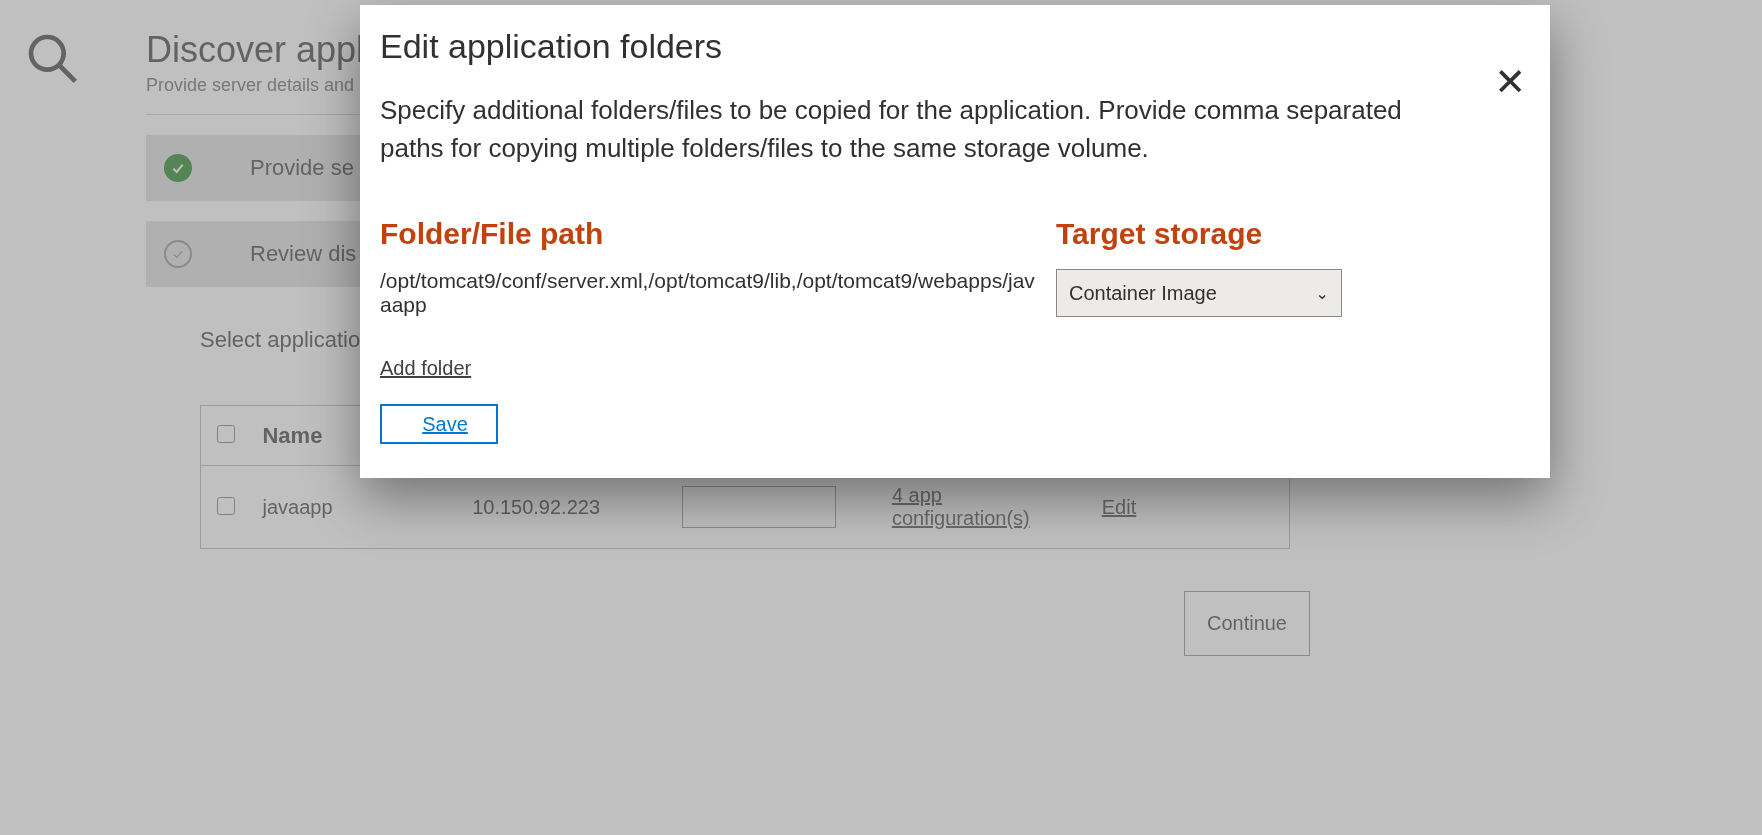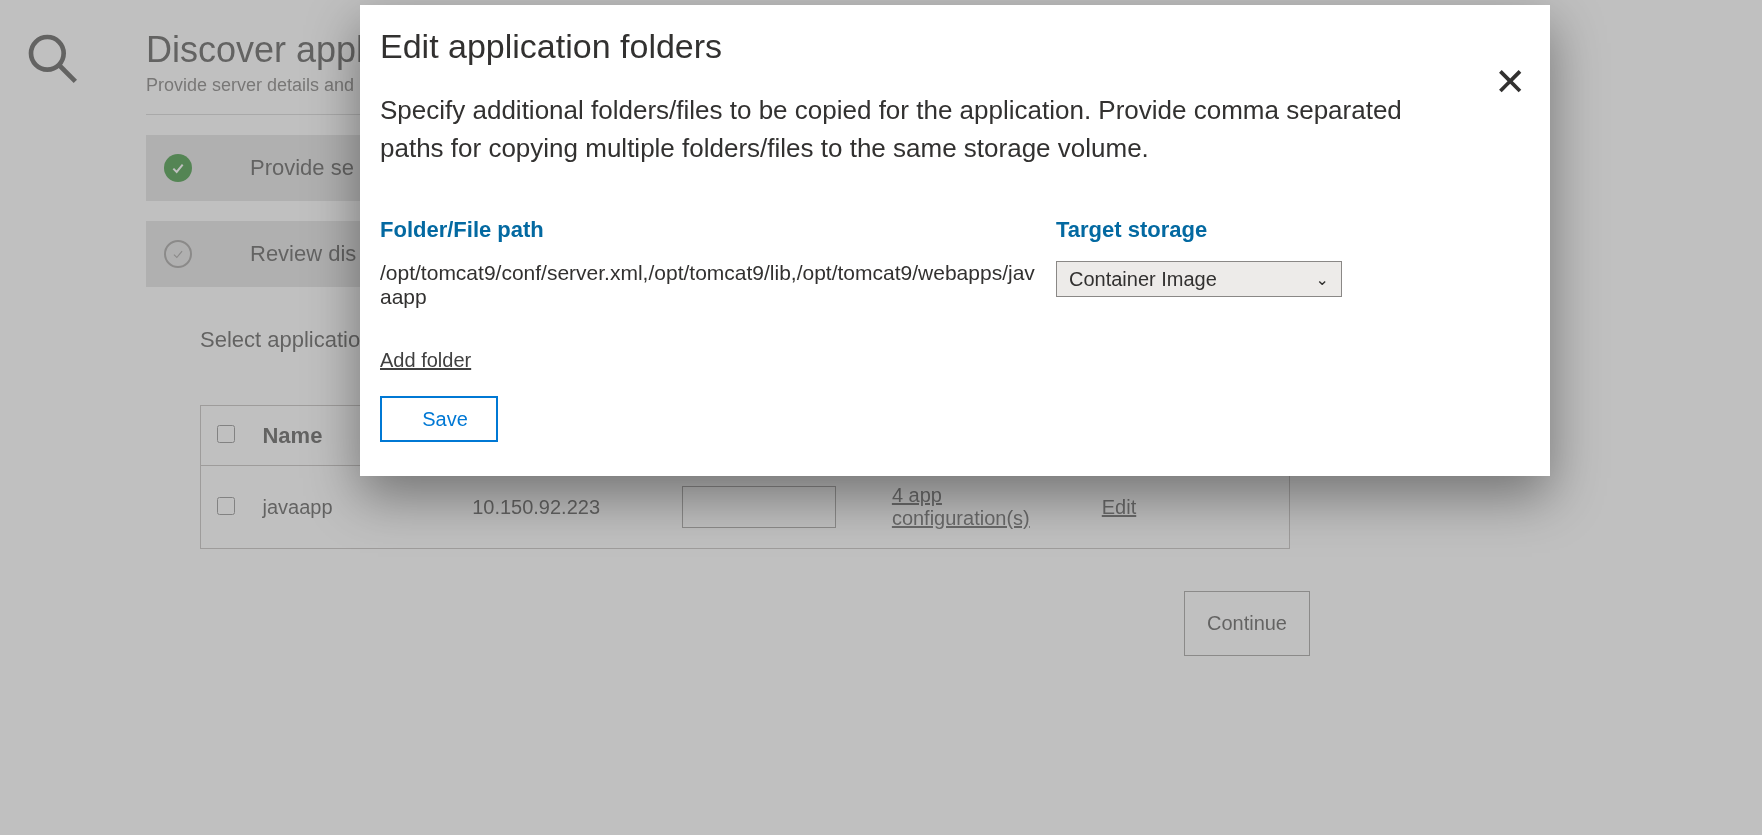--- a/index.html
+++ b/index.html
@@ -162,53 +162,54 @@
   }
   .cols {
     display: flex;
     margin-top: 50px;
     gap: 20px;
     align-items: flex-start;
   }
   .col-path  { flex: 0 0 656px; }
   .col-store { flex: 0 0 288px; }
   .col-label {
-    font-size: 22px;
+    font-size: 30px;
     font-weight: 600;
-    color: #0369a1;
+    color: #c2410c;
     margin-bottom: 18px;
   }
   .path-text {
     font-size: 21px;
     word-break: break-all;
   }
   .select-wrap {
     position: relative;
-    width: 286px; height: 36px;
+    width: 286px; height: 48px;
     background: #edebe9;
     border: 1px solid #8a8886;
     display: flex; align-items: center;
     padding: 16px 12px;
     cursor: pointer;
   }
   .select-wrap .sel-text { font-size: 20px; flex: 1; }
   .select-wrap .chev { font-size: 16px; color: #323130; }
   .add-folder {
     margin-top: 40px;
   }
   .save-btn {
     margin-top: 24px;
-    width: 118px; height: 46px;
+    width: 118px; height: 40px;
     border: 2px solid #0078d4;
     background: #fff;
     color: #0078d4;
     font-size: 20px;
     cursor: pointer;
     display:inline-flex;align-items:center;justify-content:center;
     padding-left: 18px;
+    text-decoration: underline;
   }
 </style>
 </head>
 <body>
 
 <div class="page">
 
   <div class="bg">
 
     <span class="search-icon">

